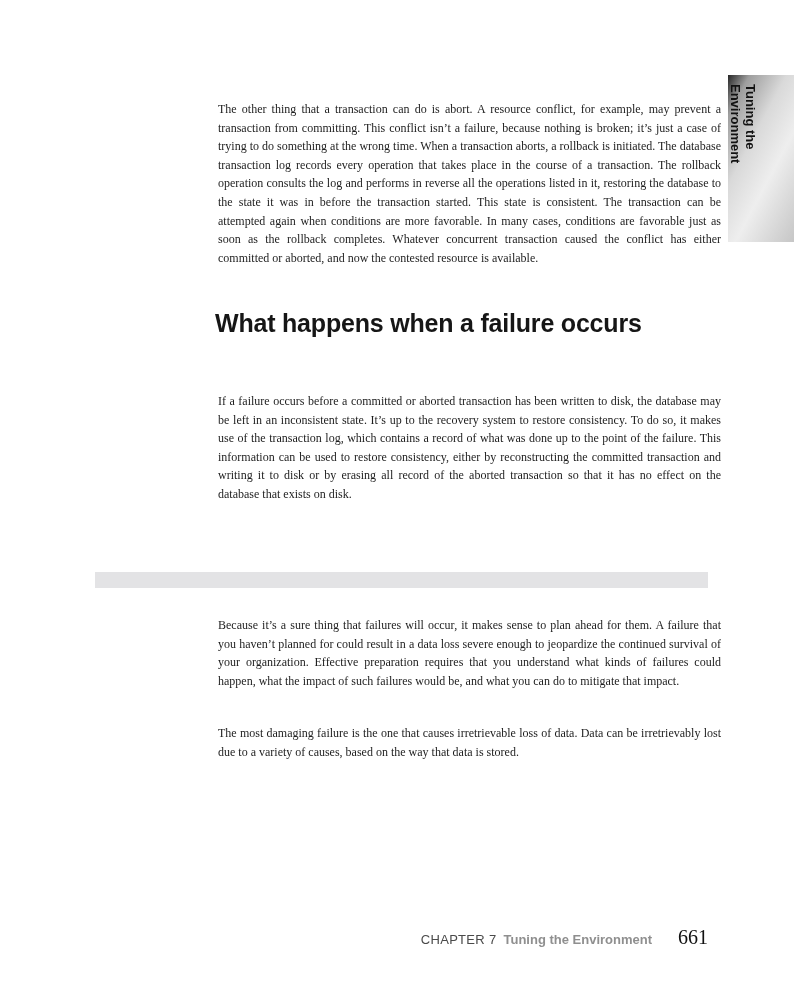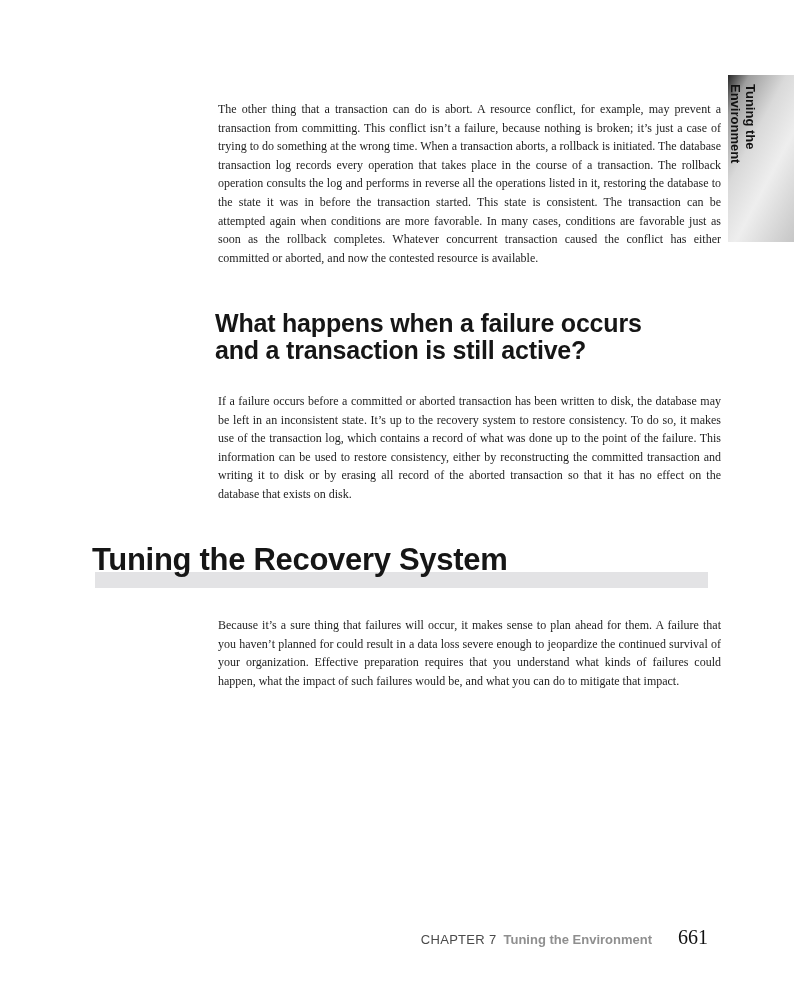--- a/index.html
+++ b/index.html
@@ -130,32 +130,31 @@
     <div class="thumb-tab-text">
       <span class="tab-line">Tuning the</span>
       <span class="tab-line">Environment</span>
     </div>
   </div>
 
   <p class="body-par par-intro">The other thing that a transaction can do is abort. A resource conflict, for example, may prevent a transaction from committing. This conflict isn’t a failure, because nothing is broken; it’s just a case of trying to do something at the wrong time. When a transaction aborts, a rollback is initiated. The database transaction log records every operation that takes place in the course of a transaction. The rollback operation consults the log and performs in reverse all the operations listed in it, restoring the database to the state it was in before the transaction started. This state is consistent. The transaction can be attempted again when conditions are more favorable. In many cases, conditions are favorable just as soon as the rollback completes. Whatever concurrent transaction caused the conflict has either committed or aborted, and now the contested resource is available.</p>
 
   <div class="h2">
     <div>What happens when a failure occurs</div>
-    <div>and a transaction is still active?</div>
   </div>
 
   <p class="body-par par-failure">If a failure occurs before a committed or aborted transaction has been written to disk, the database may be left in an inconsistent state. It’s up to the recovery system to restore consistency. To do so, it makes use of the transaction log, which contains a record of what was done up to the point of the failure. This information can be used to restore consistency, either by reconstructing the committed transaction and writing it to disk or by erasing all record of the aborted transaction so that it has no effect on the database that exists on disk.</p>
 
   <div class="h1-wrap">
     <div class="h1-bar"></div>
-    <div class="h1-text">Tuning the Recovery System</div>
   </div>
 
   <p class="body-par par-plan">Because it’s a sure thing that failures will occur, it makes sense to plan ahead for them. A failure that you haven’t planned for could result in a data loss severe enough to jeopardize the continued survival of your organization. Effective preparation requires that you understand what kinds of failures could happen, what the impact of such failures would be, and what you can do to mitigate that impact.</p>
 
+  <p class="body-par par-damage">The most damaging failure is the one that causes irretrievable loss of data. Data can be irretrievably lost due to a variety of causes, based on the way that data is stored.</p>
 
   <div class="footer">
     <span class="footer-chapter-label">CHAPTER 7</span>
     <span class="footer-chapter-title">Tuning the Environment</span>
     <span class="footer-page-number">661</span>
   </div>
 
 </div>
 
 </body></html>

